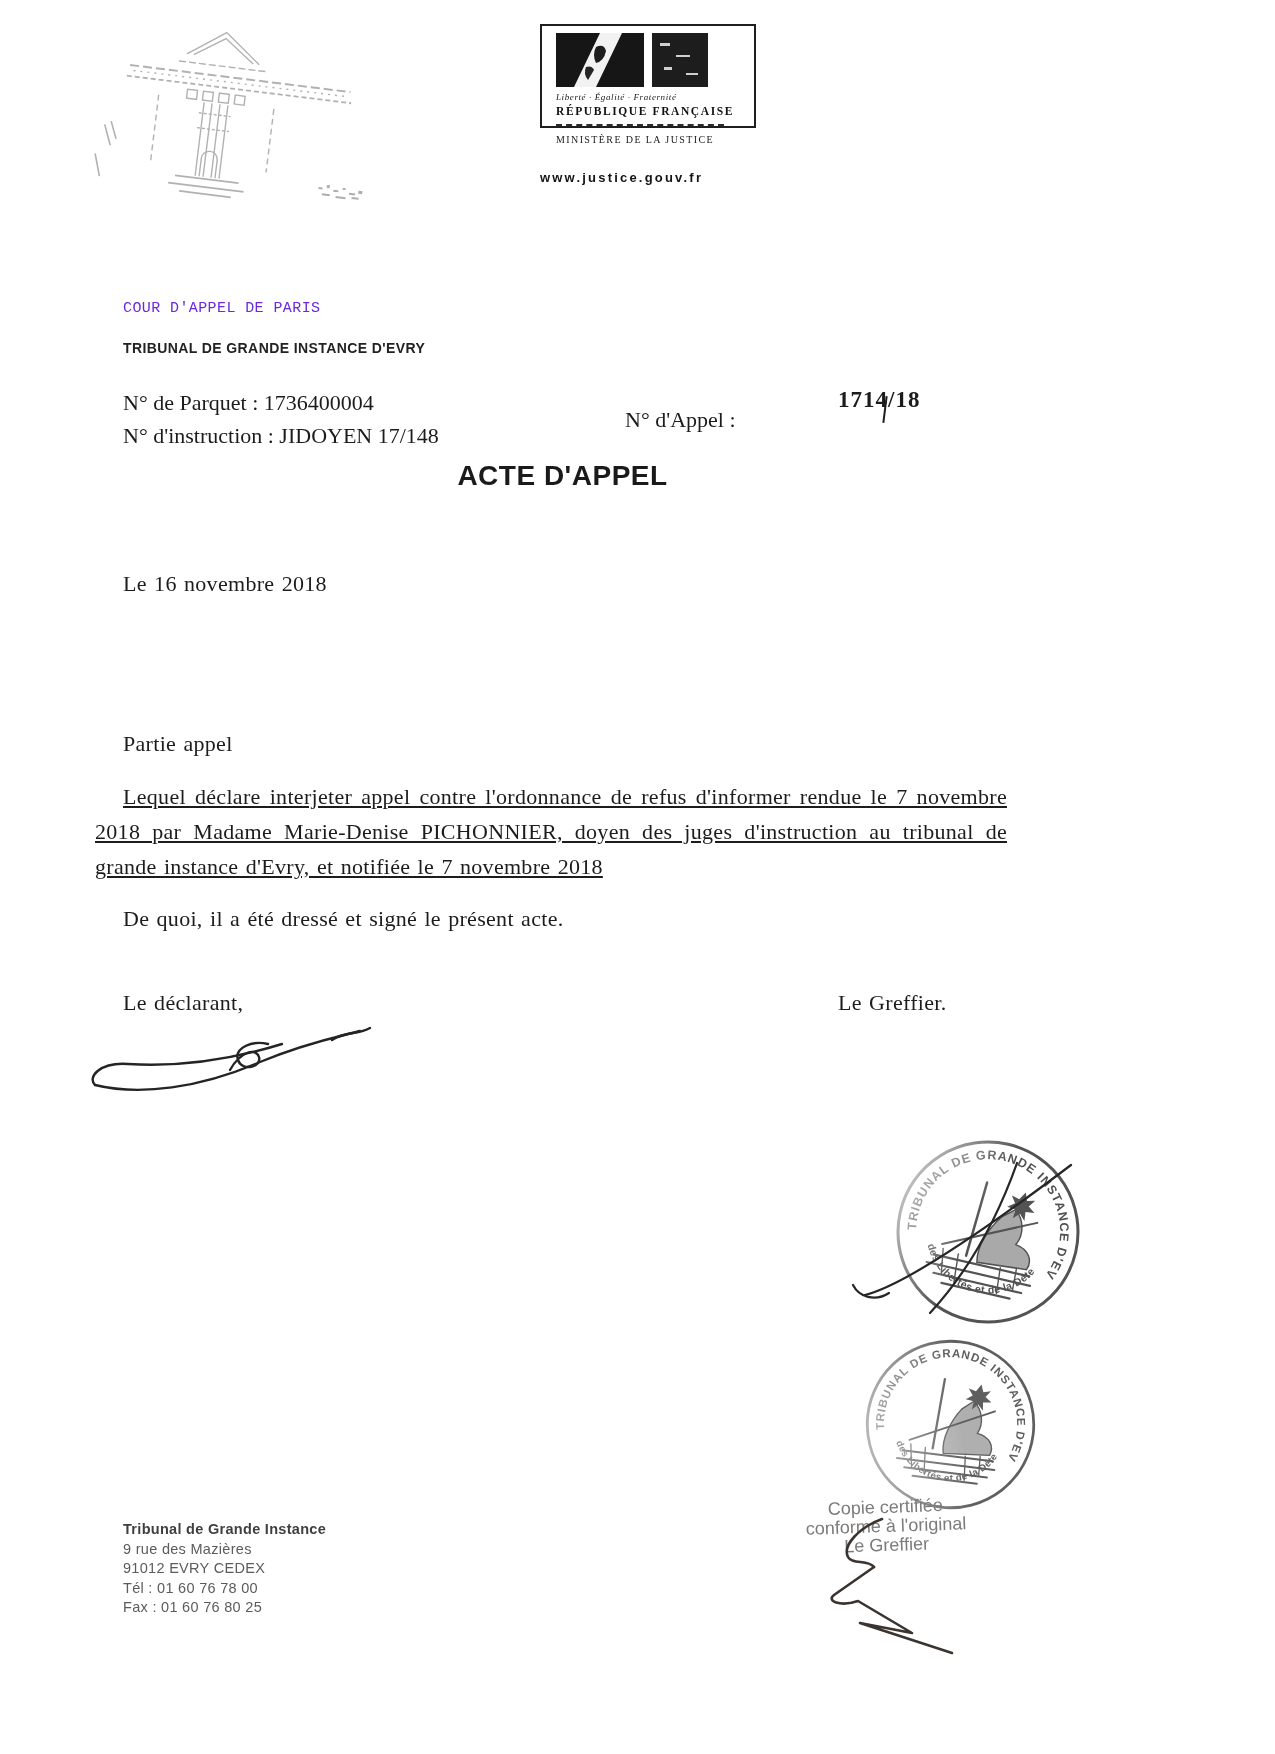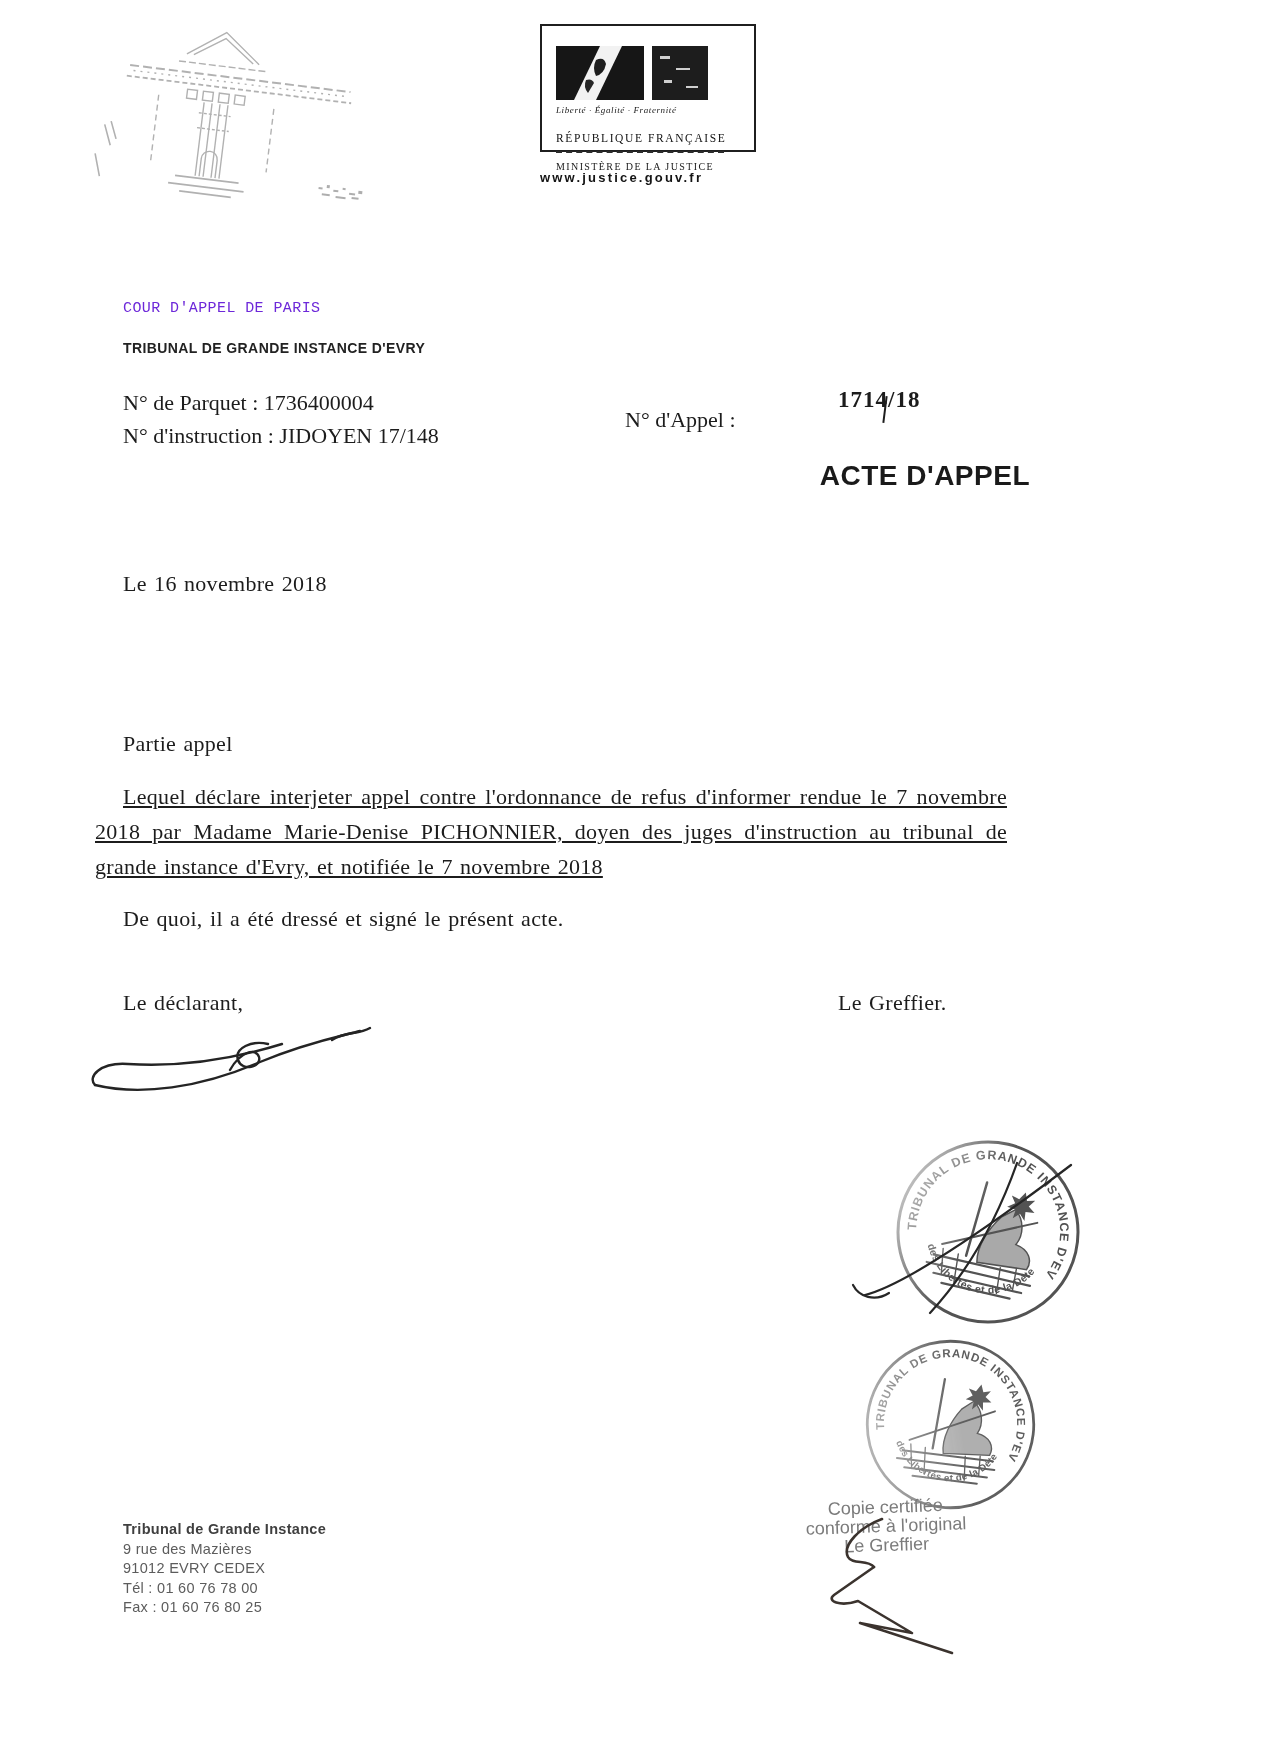--- a/index.html
+++ b/index.html
@@ -12,31 +12,31 @@
     font-family:"Liberation Serif", serif;
     color:#1c1c1c;
   }
   .abs{position:absolute;}
 
   
   .sketch{left:95px;top:22px;transform:rotate(7deg);opacity:.9;}
 
   
   .logo-box{
-    left:540px;top:24px;width:216px;height:128px;
+    left:540px;top:24px;width:216px;height:104px;
     border:2px solid #1f1f1f;box-sizing:border-box;
-    padding:20px 0 0 14px;background:#fff;
+    padding:7px 0 0 14px;background:#fff;
   }
   .logo-blocks{display:flex;gap:8px;margin-bottom:5px;}
   .block-left{width:88px;height:54px;background:#161616;position:relative;overflow:hidden;}
   .block-left svg{position:absolute;left:0;top:0;}
   .block-right{width:56px;height:54px;background:#1d1d1d;position:relative;overflow:hidden;}
   .block-right i{position:absolute;background:#cfcfcf;}
   .logo-motto{font-style:italic;font-size:9px;letter-spacing:.6px;color:#222;margin-top:2px;}
-  .logo-republic{font-size:11.5px;letter-spacing:1.6px;color:#111;margin-top:17px;}
+  .logo-republic{font-size:11.5px;letter-spacing:1.6px;color:#111;margin-top:3px;font-weight:bold;}
   .logo-divider{width:168px;border-top:2px dashed #2c2c2c;margin:7px 0 8px 0;}
   .logo-ministry{font-size:10px;letter-spacing:1.4px;color:#1a1a1a;}
   .logo-website{
     left:540px;top:170px;
     font-family:"Liberation Sans", sans-serif;font-weight:bold;
     font-size:13px;letter-spacing:2.2px;color:#141414;
   }
 
   
   .court1{left:123px;top:300px;font-family:Liberation Mono, monospace;font-size:15px;letter-spacing:.4px;color:#6d28d9;}
@@ -45,21 +45,21 @@
   
   .num{font-size:22px;}
   .parquet{left:123px;top:390px;}
   .instruction{left:123px;top:423px;}
   .appel-label{left:625px;top:407px;}
   .appel-value{left:838px;top:387px;font-weight:bold;letter-spacing:1px;font-size:23px;}
   .pen-stroke{left:884px;top:396px;width:2px;height:27px;background:#1d1d1d;transform:rotate(7deg);}
 
   
   .doc-title{
-    left:95px;top:460px;width:935px;text-align:right;
+    left:95px;top:460px;width:935px;text-align:center;
     font-family:"Liberation Sans", sans-serif;font-weight:bold;
     font-size:28px;letter-spacing:.5px;color:#1a1a1a;
   }
 
   
   .bodytext{font-size:22px;letter-spacing:.3px;word-spacing:1.5px;line-height:35px;}
   .date-line{left:123px;top:566px;}
   .presentation{left:123px;top:620px;width:930px;}
   .person{left:123px;top:673px;}
   .person b{letter-spacing:.2px;}

